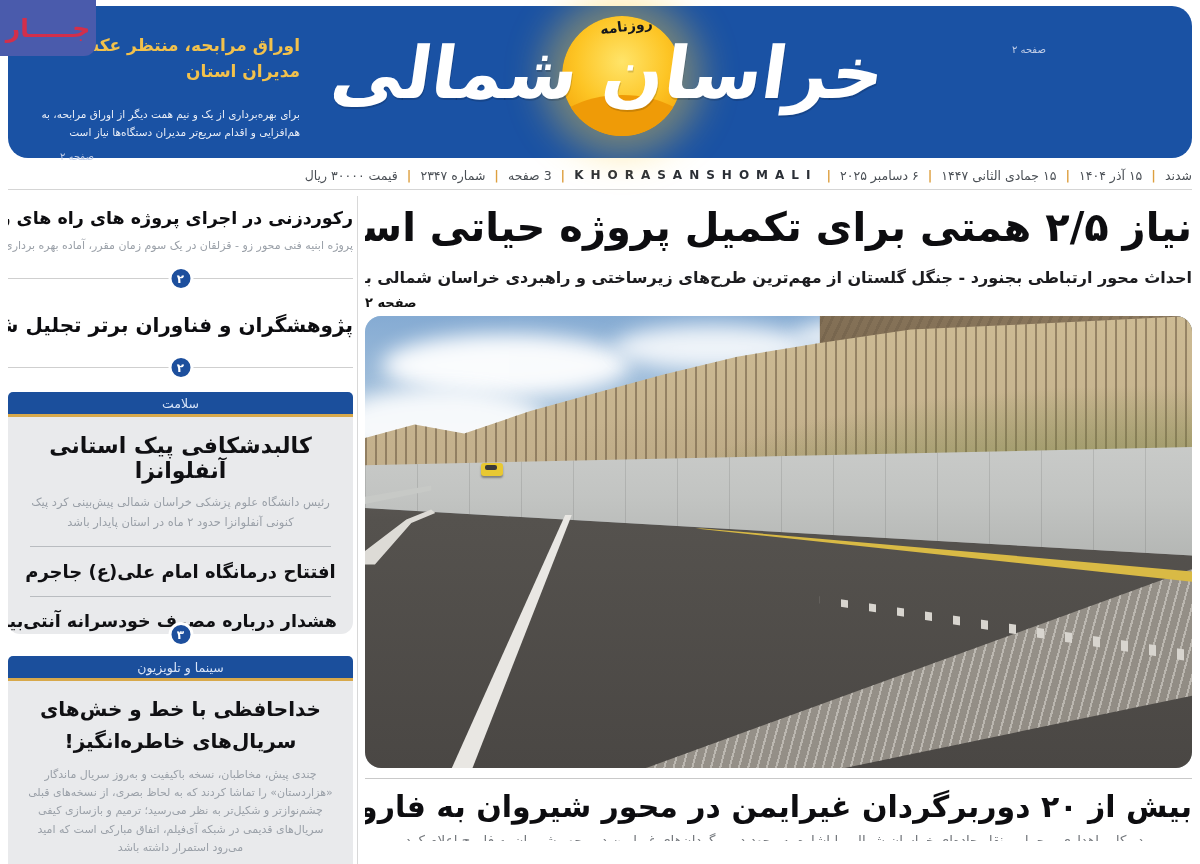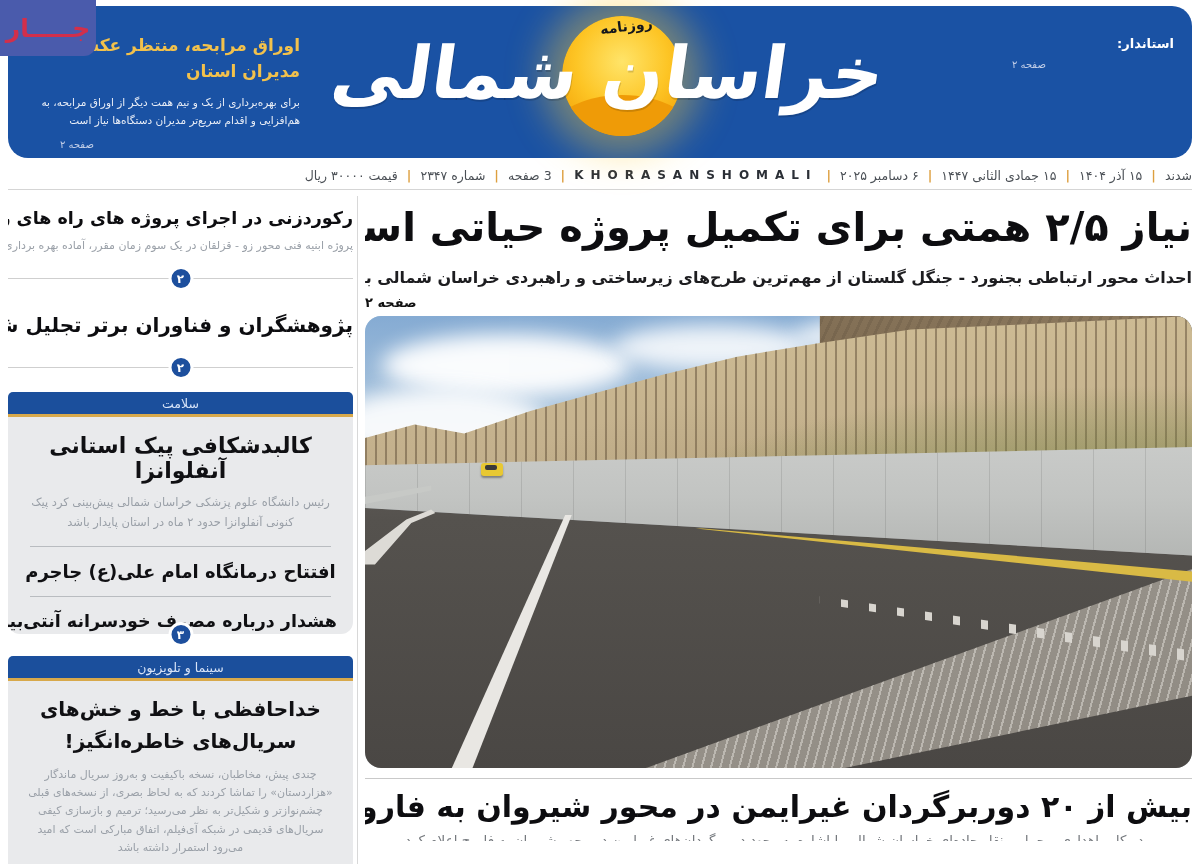--- a/index.html
+++ b/index.html
@@ -5,21 +5,21 @@
   html,body{margin:0;padding:0;background:#fff;}
   body{font-family:"DejaVu Sans",sans-serif;}
   .page{position:relative;width:1200px;height:864px;background:#ffffff;overflow:hidden;direction:rtl;}
 
   
   .mast{position:absolute;left:8px;top:6px;width:1184px;height:152px;background:#1a52a4;border-radius:20px;}
   .wm{position:absolute;left:0;top:0;width:96px;height:56px;background:#4a5bac;border-radius:0 0 12px 0;z-index:6;
       display:flex;align-items:center;justify-content:center;color:#d22f4b;font-weight:bold;font-size:25px;letter-spacing:-1px;}
   .mast-left{position:absolute;left:16px;top:26px;width:276px;text-align:right;z-index:3;}
   .t-title{color:#f2c14c;font-size:17px;font-weight:bold;line-height:1.55;}
-  .t-sub{color:#e9eef7;font-size:10.5px;line-height:1.75;margin-top:8px;}
+  .t-sub{color:#e9eef7;font-size:10.5px;line-height:1.75;margin-top:20px;}
   .t-page{color:#c3cfe8;font-size:10px;margin-top:10px;text-align:left;padding-left:36px;}
   .mast-logo{position:absolute;left:292px;top:0;width:616px;height:152px;z-index:2;}
   .sun{position:absolute;left:262px;top:10px;width:120px;height:120px;border-radius:50%;overflow:hidden;
        background:radial-gradient(circle at 50% 38%,#ffe469 0%,#fdc525 48%,#f6ab0e 78%,#f0a007 100%);
        box-shadow:0 0 36px 20px rgba(255,208,60,.40);}
   .sun-dune{position:absolute;left:-12%;right:-12%;bottom:-38%;height:72%;border-radius:50%;background:#ef9b07;}
   .paper-type{position:absolute;left:300px;top:12px;color:#15171c;font-size:14px;font-weight:bold;transform:rotate(-7deg);z-index:4;}
   .logo-text{position:absolute;left:0;right:0;top:22px;text-align:center;color:#ffffff;font-size:72px;font-weight:900;
              transform:skewX(-8deg);z-index:3;white-space:nowrap;line-height:1.25;text-shadow:1px 2px 0 rgba(0,0,0,.15);}
   .mast-right{position:absolute;right:18px;top:30px;width:282px;text-align:right;z-index:3;}
@@ -125,21 +125,20 @@
 
     <div class="mast-logo">
       <div class="sun">
           <div class="sun-dune"></div>
         </div>
       <div class="paper-type">روزنامه</div>
       <div class="logo-text">خراسان شمالی</div>
     </div>
 
     <div class="mast-right">
-      <div class="k-kicker">استاندار:</div>
       <div class="k-title">
       </div>
       <div class="k-page">صفحه ۲</div>
     </div>
   </div>
   <div class="wm">جـــــار</div>
 
   <div class="dateline">
     <span>شدند</span>
     <span class="dl-sep">|</span>

